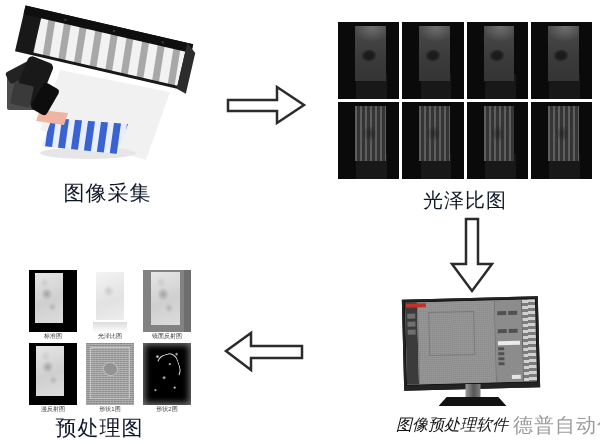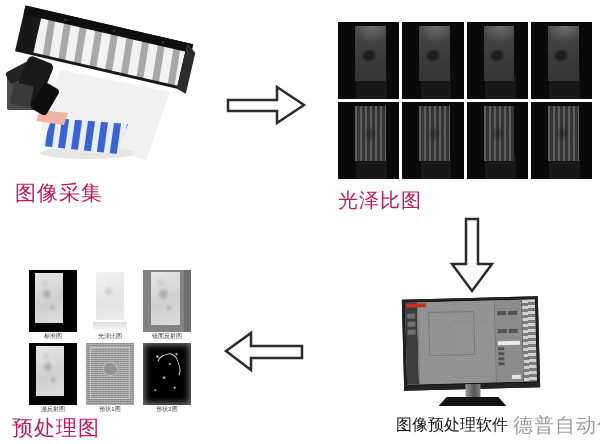--- a/index.html
+++ b/index.html
@@ -1,22 +1,22 @@
 <!DOCTYPE html>
 <html><head>
 <meta charset="utf-8">
 <style>
   html,body{margin:0;padding:0;background:#fff;}
   .canvas{
     position:relative;width:600px;height:444px;background:#fff;overflow:hidden;
     font-family:"Liberation Sans","DejaVu Sans",sans-serif;
   }
   .step-label{
-    position:absolute;color:#be185d;font-size:21px;letter-spacing:1px;
-    white-space:nowrap;
+    position:absolute;color:#0f172a;font-size:21px;letter-spacing:1px;
+    text-align:center;white-space:nowrap;
   }
   #capture-label{left:15px;top:179px;width:185px;}
   #stripe-label{left:338px;top:187px;width:254px;font-size:20px;}
   #pre-label{left:12px;top:414px;width:175px;}
 
   
   #stripe-grid{
     position:absolute;left:338px;top:22px;width:254px;
     display:grid;grid-template-columns:repeat(4,1fr);grid-template-rows:77px 77px;gap:3px;
   }
@@ -129,21 +129,21 @@
   .m-bchip{position:absolute;bottom:3px;right:2px;width:9px;height:4px;background:#e6e6e6;}
   .m-list{width:13px;flex:none;border-left:1px solid #666;
     background:repeating-linear-gradient(180deg,#d1d1d1 0 3px,#7b7b7b 3px 6px);}
   .mon-neck{position:absolute;left:50%;top:92px;width:15px;height:15px;transform:translateX(-50%);
     background:linear-gradient(90deg,#9a9a9a,#565656 55%,#808080);}
   .mon-base{position:absolute;left:50%;top:105px;width:68px;height:9px;transform:translateX(-50%);
     background:#121212;-webkit-clip-path:polygon(12% 0,88% 0,100% 100%,0 100%);clip-path:polygon(12% 0,88% 0,100% 100%,0 100%);}
 
   
   #software-label-row{position:absolute;left:394px;top:410px;width:206px;height:32px;}
-  #software-label{position:absolute;left:2px;top:5px;font-size:16px;color:#141414;letter-spacing:0;z-index:1;white-space:nowrap;}
+  #software-label{position:absolute;left:2px;top:5px;font-size:16px;color:#141414;letter-spacing:0;z-index:1;white-space:nowrap;font-style:italic;}
   #watermark{position:absolute;left:119px;top:2px;font-size:20px;color:#9b9b9b;z-index:0;white-space:nowrap;letter-spacing:1px;}
 
   
   #arrows{position:absolute;left:0;top:0;pointer-events:none;}
 
   
   #device{position:absolute;left:0;top:0;}
 </style>
 </head>
 <body>

